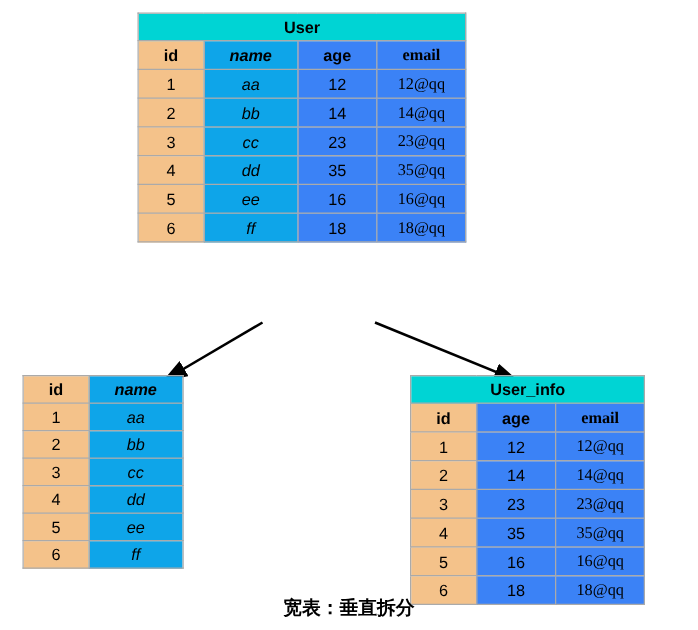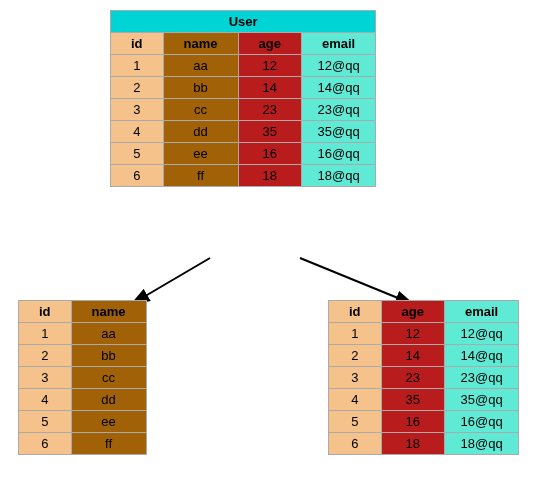--- a/index.html
+++ b/index.html
@@ -34,23 +34,23 @@
 
     .db-table td {
       text-align: center;
       padding: 3px 8px;
       border: 1px solid #aaa;
       min-width: 50px;
     }
 
     .header-cyan { background: #00d4d4; color: #000; }
     .col-id      { background: #f4c28a; margin-left: 45px; }
-    .col-name    { background: #a16207; }
-    .col-age     { background: #b91c1c; }
-    .col-email   { background: #5eead4; }
+    .col-name    { background: #0ea5e9; font-style: italic; }
+    .col-age     { background: #3b82f6; }
+    .col-email   { background: #3b82f6; font-family: Liberation Serif, serif; }
 
     
     .arrows-svg {
       position: absolute;
       top: 0; left: 0;
       width: 558px;
       height: 504px;
       pointer-events: none;
     }
 
@@ -166,20 +166,23 @@
         <tr>
           <td class="col-id">6</td>
           <td class="col-name">ff</td>
         </tr>
       </tbody>
   </table>
 
   <table class="db-table" style="left: 328px; top: 300px;">
     <thead>
       <tr>
+        <th colspan="3" class="header-cyan">User_info</th>
+      </tr>
+      <tr>
         <th class="col-id">id</th>
         <th class="col-age">age</th>
         <th class="col-email">email</th>
       </tr>
     </thead>
     <tbody id="user-info-tbody">
     <tr>
           <td class="col-id">1</td>
           <td class="col-age">12</td>
           <td class="col-email">12@qq</td>
@@ -205,13 +208,14 @@
           <td class="col-email">16@qq</td>
         </tr>
         <tr>
           <td class="col-id">6</td>
           <td class="col-age">18</td>
           <td class="col-email">18@qq</td>
         </tr>
       </tbody>
   </table>
 
+  <div class="caption">宽表：垂直拆分</div>
 </div>
 
 </body></html>

